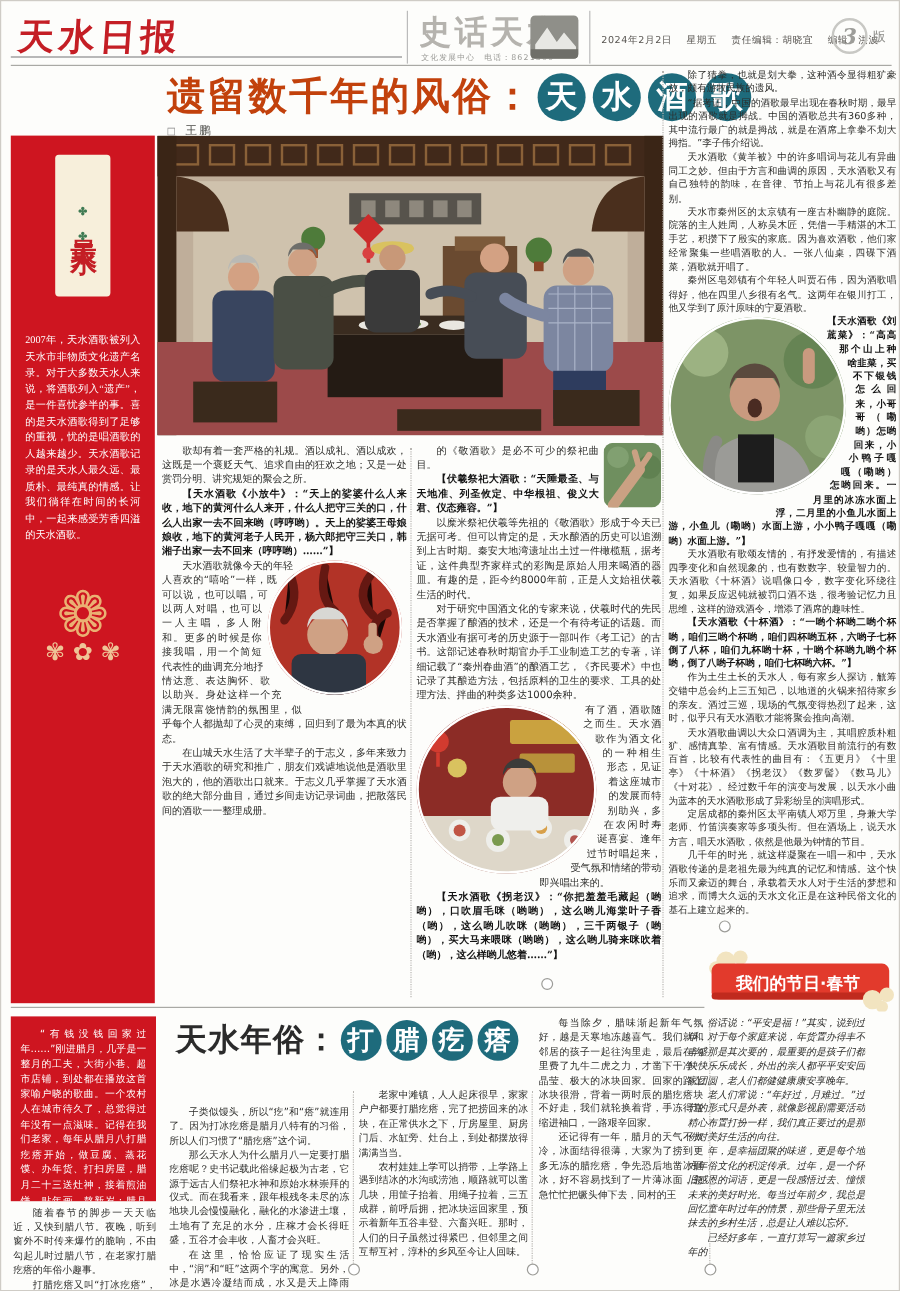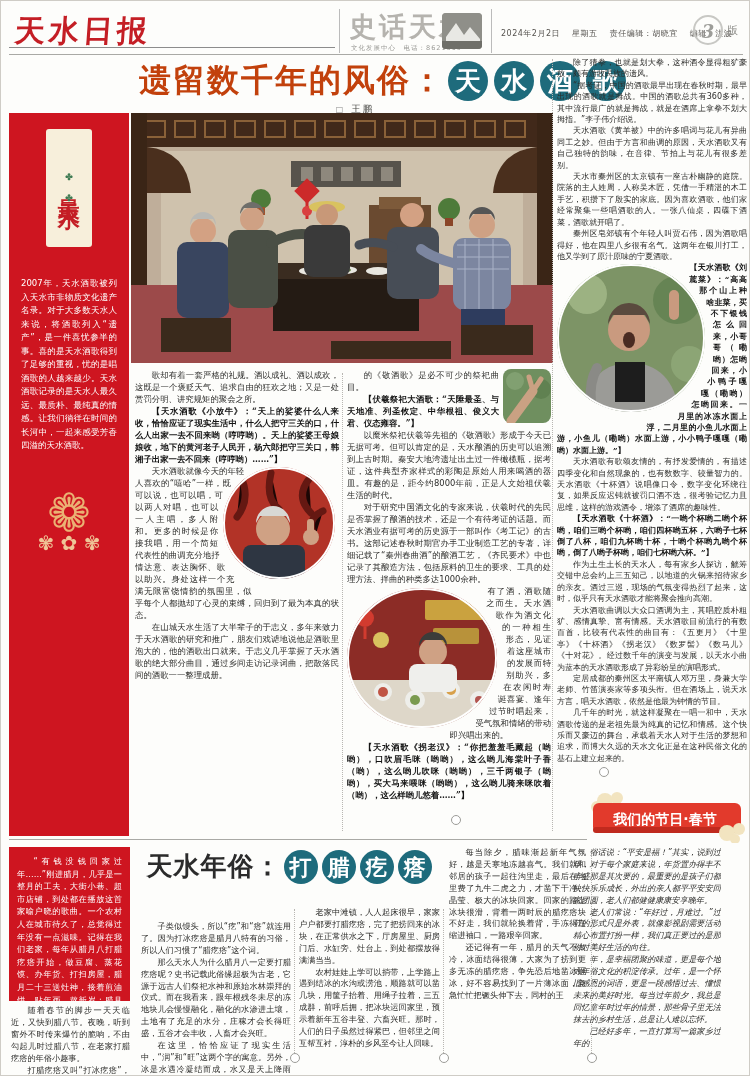--- a/index.html
+++ b/index.html
@@ -21,29 +21,29 @@
                text-align:center;line-height:30px;font-family:"DejaVu Serif",serif;font-style:italic;
                font-weight:700;font-size:18px;color:#9d9d99;box-sizing:border-box;}
   .page-ban{position:absolute;left:726px;top:22px;font-size:11px;color:#8e8e8a;}
   .header-rule{position:absolute;left:8px;top:53px;width:734px;height:1px;background:#a9a9a5;}
   
   .headline1{position:absolute;left:138px;top:58px;width:432px;text-align:center;white-space:nowrap;}
   .headline1 .pre{font-family:"DejaVu Serif",serif;font-weight:600;font-size:32px;color:#c2410c;letter-spacing:2px;vertical-align:middle;}
   .tcirc{display:inline-block;width:40px;height:40px;border-radius:50%;background:#1e6b7c;color:#fff;
          font-family:"DejaVu Serif",serif;font-weight:700;font-size:26px;line-height:40px;text-align:center;
          margin:0 3px;vertical-align:middle;}
-  .byline{position:absolute;text-align:center;font-size:9.5px;color:#4a4a46;letter-spacing:2px;}
+  .byline{position:absolute;text-align:left;font-size:9.5px;color:#4a4a46;letter-spacing:2px;}
   .byline .sq{font-size:8px;color:#888;margin-right:6px;}
   
   .red-side{position:absolute;left:8px;top:112px;width:120px;height:723px;background:#ce1520;overflow:hidden;}
   .zts-label{margin:16px auto 0;width:46px;height:118px;background:#f7efdb;border-radius:3px;
              display:flex;flex-direction:column;align-items:center;justify-content:center;
              font-family:"DejaVu Serif",serif;font-weight:700;font-size:22px;color:#c41e25;line-height:1.25;}
   .zts-label .orn{font-size:9px;color:#3e7a52;line-height:1;}
-  .red-intro{margin:30px 12px 0;font-size:8.5px;line-height:13.5px;color:#fff;text-align:justify;}
+  .red-intro{margin:30px 12px 0;font-size:8.5px;line-height:13.5px;color:#fff;text-align:justify;font-family:Liberation Serif, serif;}
   .red-orn{margin-top:34px;text-align:center;color:#eec27d;font-size:52px;line-height:1;opacity:.9;}
   .red-orn small{display:block;font-size:20px;margin-top:-6px;color:#f3d9a4;}
   
   .main-photo{position:absolute;left:130px;top:112px;width:422px;height:250px;overflow:hidden;}
   .float-circle{float:right;width:116px;height:124px;margin:2px 0 2px 5px;shape-outside:circle(50%);}
   .float-circle-l{float:left;width:150px;height:158px;margin:2px 6px 2px 0;shape-outside:circle(50%);}
   .float-arm{float:right;width:48px;height:54px;margin:0 0 3px 4px;}
   .float-oval{float:left;width:154px;height:142px;margin:3px 6px 2px 0;shape-outside:ellipse(50% 50%);}
   
   .col{position:absolute;overflow:hidden;font-size:8.4px;line-height:12px;color:#2c2c2a;text-align:justify;}
@@ -198,21 +198,21 @@
 
       <rect x="30" y="205" width="70" height="34" fill="#3a2a1c"></rect>
       <rect x="200" y="228" width="120" height="18" fill="#3a2a1c"></rect>
       <rect x="330" y="212" width="72" height="30" fill="#3a2a1c"></rect>
     </svg>
   </div>
 
   <div class="col" style="left:134px;top:368px;width:204px;height:466px;">
     <div>
         <p>歌却有着一套严格的礼规。酒以成礼、酒以成欢，这既是一个褒贬天气、追求自由的狂欢之地；又是一处赏罚分明、讲究规矩的聚会之所。</p>
-        <p class="song">【天水酒歌《小放牛》：“天上的娑婆什么人来收，恰恰应证了现实生活中，什么人把守三关的口，什么人出家一去不回来哟（哼哼哟）。天上的娑婆王母娘娘收，地下的黄河老子人民开，杨六郎把守三关口，韩湘子出家一去不回来（哼哼哟）……”】</p>
+        <p class="song">【天水酒歌《小放牛》：“天上的娑婆什么人来收，地下的黄河什么人来开，什么人把守三关的口，什么人出家一去不回来哟（哼哼哟）。天上的娑婆王母娘娘收，地下的黄河老子人民开，杨六郎把守三关口，韩湘子出家一去不回来（哼哼哟）……”】</p>
       </div>
     <div>
       <div class="float-circle">
         <svg width="112" height="112" viewBox="0 0 112 112">
           <defs>
               <clipPath id="c1">
                 <circle cx="56" cy="56" r="56"></circle>
               </clipPath>
             </defs>
           <g clip-path="url(#c1)">

